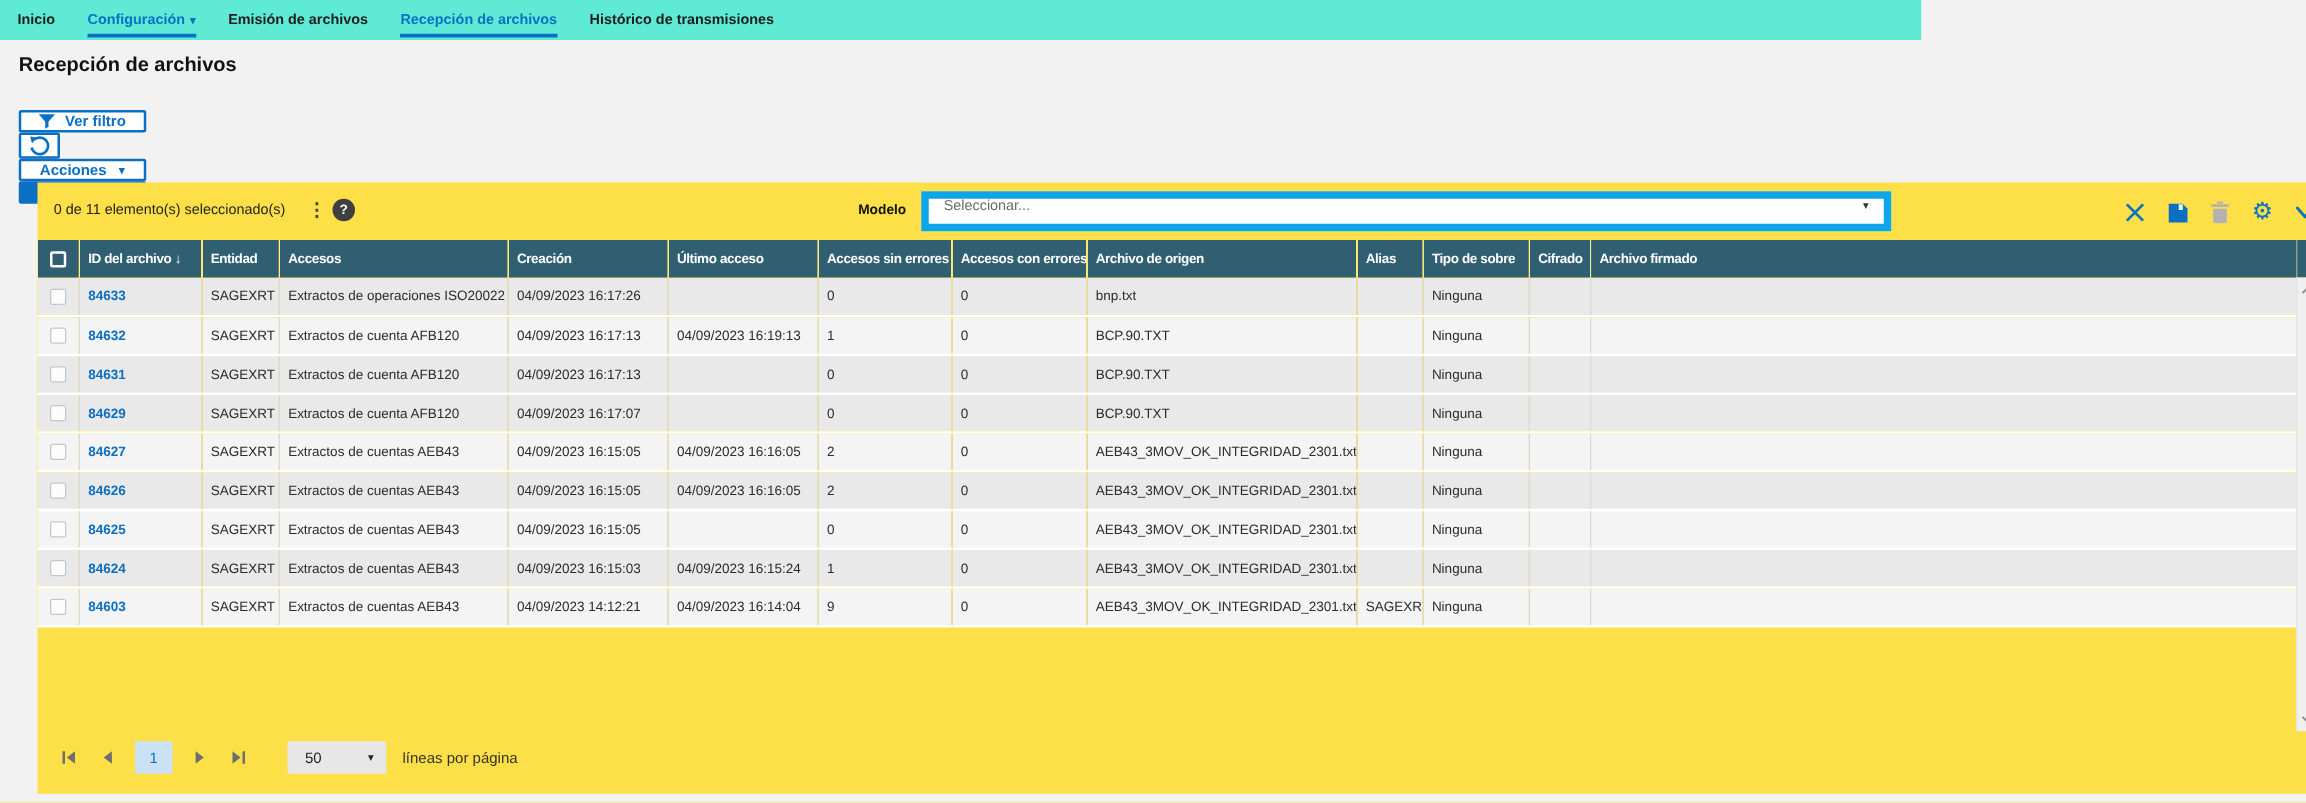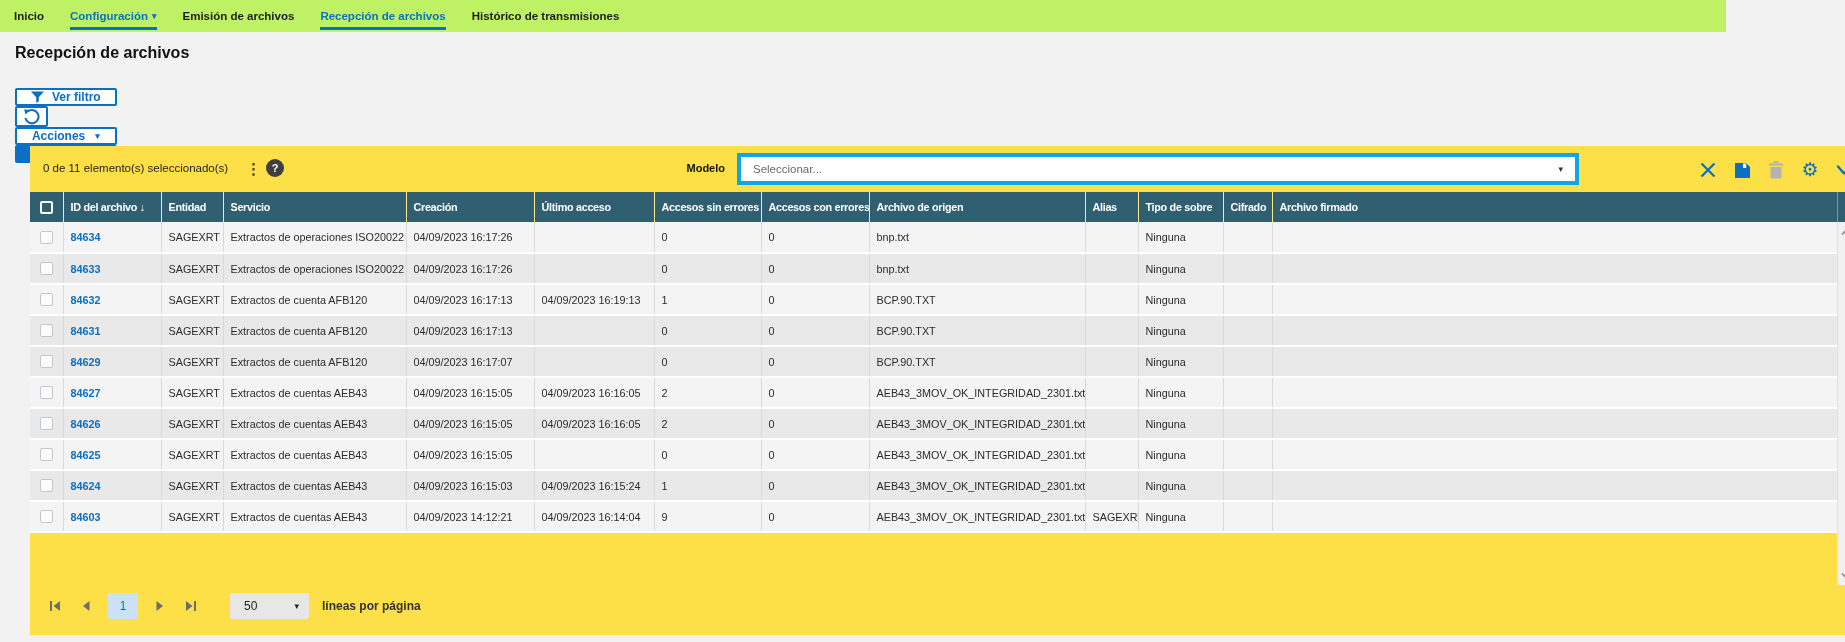--- a/index.html
+++ b/index.html
@@ -7,22 +7,22 @@
   body {
     font-family: "Liberation Sans", sans-serif;
     background: #f2f2f2;
     color: #1f1f1f;
     overflow: hidden;
   }
   #app { position: relative; width: 1845px; height: 642px; }
 
   
   .topnav {
-    position: absolute; left: 0; top: 0; width: 1726px; height: 32px;
-    background: #bef264; display: flex; align-items: stretch;
+    position: absolute; left: 0; top: 0; width: 1537px; height: 32px;
+    background: #5eead4; display: flex; align-items: stretch;
     padding-left: 14px; column-gap: 26px;
   }
   .nav-item {
     position: relative; display: flex; align-items: center;
     font-size: 11.5px; font-weight: 600; color: #1c1c1c; cursor: pointer;
     white-space: nowrap;
   }
   .nav-item.active { color: #0b70c4; }
   .nav-item.active::after {
     content: ""; position: absolute; left: 0; right: 0; bottom: 2px;
@@ -73,23 +73,23 @@
     position: absolute; left: 236px; top: 13px; width: 18px; height: 18px;
     border-radius: 50%; background: #3f3f3f; color: #fff;
     font-size: 11px; font-weight: 700; display: flex; align-items: center;
     justify-content: center; cursor: pointer;
   }
   .modelo-label {
     position: absolute; left: 580px; width: 115px; top: 16px;
     text-align: right; font-size: 11px; font-weight: 700; color: #111;
   }
   .modelo-select {
-    position: absolute; left: 707px; top: 7px; width: 842px; height: 32px;
-    border: 4px solid #0ea5e9; background: #fff; cursor: pointer;
-    display: flex; align-items: center; padding: 0 12px;
+    position: absolute; left: 707px; top: 7px; width: 776px; height: 32px;
+    border: 6px solid #0ea5e9; background: #fff; cursor: pointer;
+    display: flex; align-items: flex-start; padding: 0 12px;
   }
   .modelo-select .placeholder { font-size: 11.5px; color: #6b6b6b; flex: 1; }
   .modelo-select .sel-caret { font-size: 9px; color: #333; }
   .toolbar-icons {
     position: absolute; left: 1668px; top: 13px; height: 22px;
     display: flex; align-items: center; column-gap: 14px;
   }
   .tool-icon { cursor: pointer; display: flex; align-items: center; justify-content: center; width: 20px; height: 20px; }
   .gear-glyph { font-size: 19px; color: #0b70c4; line-height: 20px; }
 
@@ -154,21 +154,21 @@
     cursor: pointer; border-radius: 1px;
   }
   .pg-size {
     width: 79px; height: 26px; background: #e7e7e7; border-radius: 2px;
     display: flex; align-items: center; padding: 0 10px 0 14px;
     font-size: 12px; color: #222; cursor: pointer; margin-left: 17px;
     justify-content: space-between;
     text-align: right;
   }
   .pg-size .sel-caret { font-size: 9px; color: #222; }
-  .pg-label { font-size: 12px; color: #333; margin-left: 0px; font-weight: bold; }
+  .pg-label { font-size: 12px; color: #333; margin-left: 0px; }
 </style>
 </head>
 <body>
 
 <div id="app">
 
   <nav class="topnav">
       <div class="nav-item">
         <span>Inicio</span>
       </div>
@@ -275,50 +275,33 @@
           <col style="width:49px">
           <col>
       </colgroup>
       <thead>
           <tr id="grid-head-row">
             <th class="cb-cell">
               <div class="hdr-checkbox"></div>
             </th>
             <th>ID del archivo ↓</th>
             <th>Entidad</th>
-            <th>Servicio</th>
+            <th>Accesos</th>
             <th>Creación</th>
             <th>Último acceso</th>
             <th>Accesos sin errores</th>
             <th>Accesos con errores</th>
             <th>Archivo de origen</th>
             <th>Alias</th>
             <th>Tipo de sobre</th>
             <th>Cifrado</th>
             <th>Archivo firmado</th>
           </tr>
         </thead>
       <tbody id="grid-body">
-          <tr class="r-light">
-            <td class="cb-cell">
-              <div class="row-checkbox"></div>
-            </td>
-            <td><span class="id-link">84634</span></td>
-            <td>SAGEXRT</td>
-            <td>Extractos de operaciones ISO20022</td>
-            <td>04/09/2023 16:17:26</td>
-            <td></td>
-            <td>0</td>
-            <td>0</td>
-            <td>bnp.txt</td>
-            <td></td>
-            <td>Ninguna</td>
-            <td></td>
-            <td></td>
-          </tr>
           <tr class="r-dark">
             <td class="cb-cell">
               <div class="row-checkbox"></div>
             </td>
             <td><span class="id-link">84633</span></td>
             <td>SAGEXRT</td>
             <td>Extractos de operaciones ISO20022</td>
             <td>04/09/2023 16:17:26</td>
             <td></td>
             <td>0</td>

